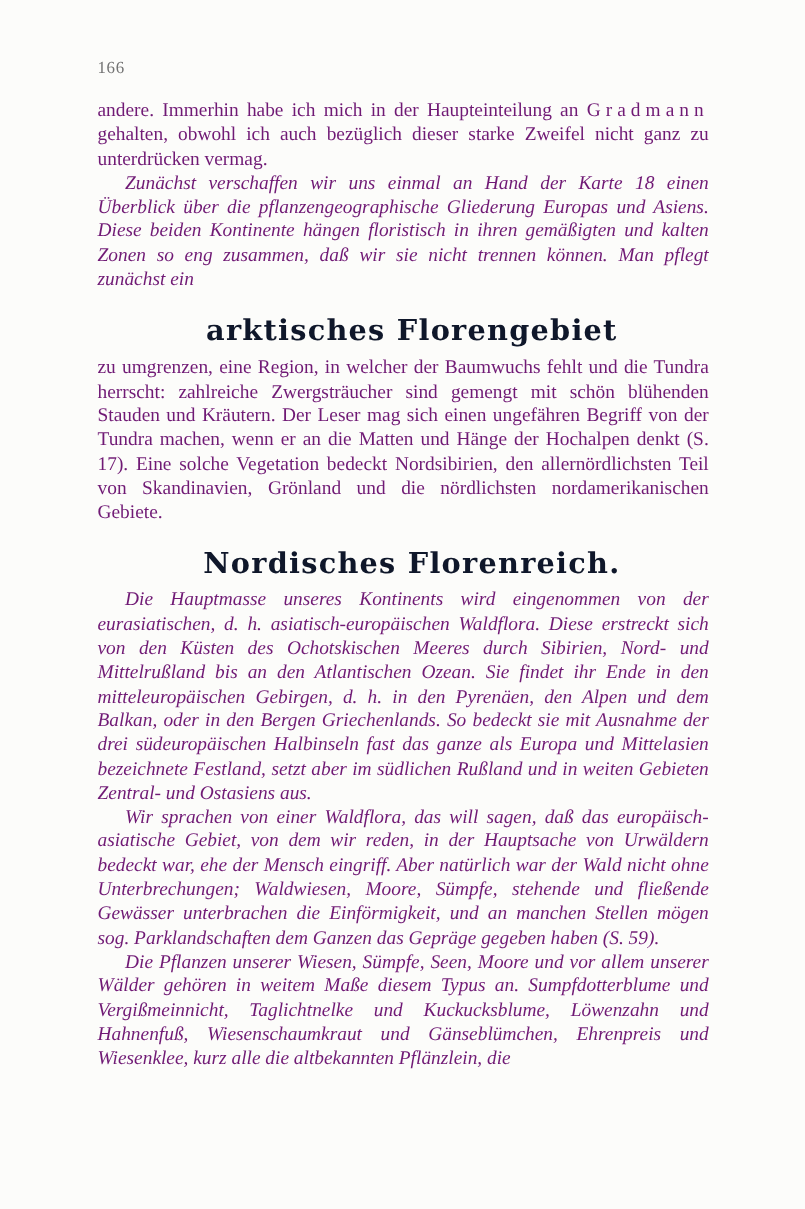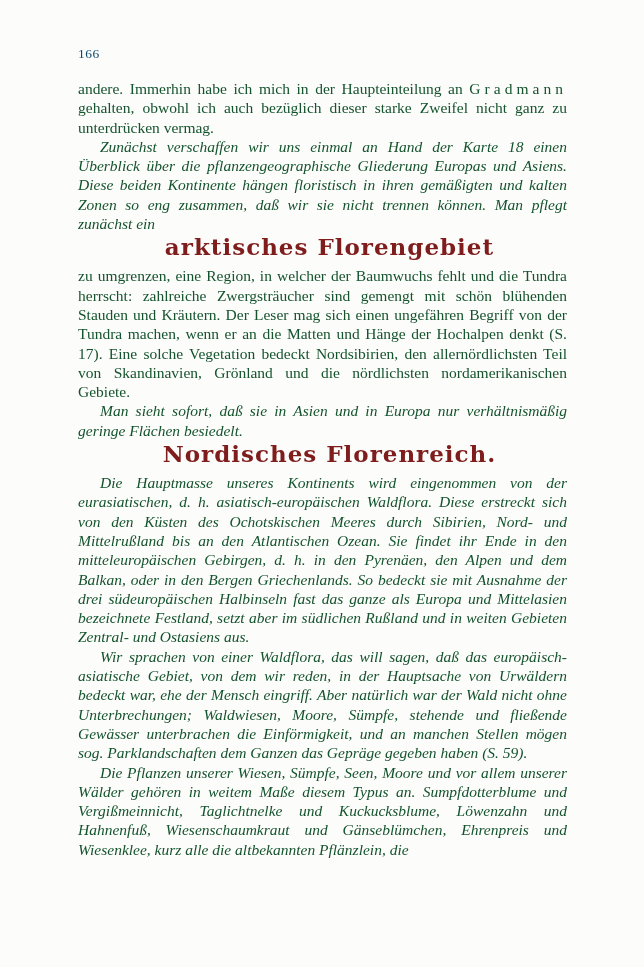--- a/index.html
+++ b/index.html
@@ -20,21 +20,21 @@
     position: absolute;
     left: 78px;
     top: 46px;
     width: 489px;
   }
   .running-head {
     position: relative;
     height: 20px;
     font-size: 13.5px;
     letter-spacing: 0.5px;
-    color: #0c4a6e;
+    color: #737373;
     margin-bottom: 13px;
   }
   .page-number {
     position: absolute;
     left: 0;
     top: 0;
   }
   .running-title {
     position: absolute;
     left: 50%;
@@ -43,58 +43,57 @@
     top: 0;
     white-space: nowrap;
   }
   .para {
     margin: 0;
     font-size: 15.5px;
     line-height: 19.3px;
     text-align: justify;
     hyphens: auto;
     -webkit-hyphens: auto;
-    color: #14532d;
+    color: #701a75;
   }
   .para.indent {
     text-indent: 22px;
     font-style: italic;
   }
   .para span { display: inline; }
   .spaced {
     letter-spacing: 0.26em;
   }
   .bold {
     font-weight: bold;
   }
   .section-heading {
     text-align: center;
     font-family: "DejaVu Serif", "Liberation Serif", serif;
     font-weight: bold;
     font-size: 23px;
     line-height: 26px;
     letter-spacing: 1px;
-    color: #7f1d1d;
-    margin: 1px 0 6px 0;
+    color: #0f172a;
+    margin: 19px 0 6px 0;
     padding-left: 14px;
   }
 </style>
 </head>
 <body>
 
 <div class="page">
   <div class="column">
     <div class="running-head">
       <span class="page-number">166</span>
     </div>
     <div>
         <p class="para"><span>andere.  Immerhin habe ich mich in der Haupteinteilung an </span><span class="spaced">Gradmann</span><span> gehalten, obwohl ich auch bezüglich dieser starke Zweifel nicht ganz zu unterdrücken vermag.</span></p>
         <p class="para indent"><span>Zunächst verschaffen wir uns einmal an Hand der Karte 18 einen Überblick über die pflanzengeographische Gliederung Europas und Asiens.  Diese beiden Kontinente hängen floristisch in ihren gemäßigten und kalten Zonen so eng zusammen, daß wir sie nicht trennen können.  Man pflegt zunächst ein</span></p>
         <div class="section-heading">arktisches Florengebiet</div>
         <p class="para"><span>zu umgrenzen, eine Region, in welcher der Baumwuchs fehlt und die Tundra herrscht: zahlreiche Zwergsträucher sind gemengt mit schön blühenden Stauden und Kräutern.  Der Leser mag sich einen ungefähren Begriff von der Tundra machen, wenn er an die Matten und Hänge der Hochalpen denkt (S. 17).  Eine solche Vegetation bedeckt Nordsibirien, den allernördlichsten Teil von Skandinavien, Grönland und die nördlichsten nordamerikanischen Gebiete.</span></p>
-        <p class="para indent"><span>Man sieht sofort, daß sie in Asien und in Europa nur verhältnismäßig geringe Flächen besiedelt.</span></p>
         <div class="section-heading">Nordisches Florenreich.</div>
         <p class="para indent"><span>Die Hauptmasse unseres Kontinents wird eingenommen von der eurasiatischen, d. h. asiatisch-europäischen Waldflora.  Diese erstreckt sich von den Küsten des Ochotskischen Meeres durch Sibirien, Nord- und Mittelrußland bis an den Atlantischen Ozean.  Sie findet ihr Ende in den mitteleuropäischen Gebirgen, d. h. in den Pyrenäen, den Alpen und dem Balkan, oder in den Bergen Griechenlands.  So bedeckt sie mit Ausnahme der drei südeuropäischen Halbinseln fast das ganze als Europa und Mittelasien bezeichnete Festland, setzt aber im südlichen Rußland und in weiten Gebieten Zentral- und Ostasiens aus.</span></p>
         <p class="para indent"><span>Wir sprachen von einer Waldflora, das will sagen, daß das europäisch-asiatische Gebiet, von dem wir reden, in der Hauptsache von Urwäldern bedeckt war, ehe der Mensch eingriff.  Aber natürlich war der Wald nicht ohne Unterbrechungen; Waldwiesen, Moore, Sümpfe, stehende und fließende Gewässer unterbrachen die Einförmigkeit, und an manchen Stellen mögen sog. Parklandschaften dem Ganzen das Gepräge gegeben haben (S. 59).</span></p>
         <p class="para indent"><span>Die Pflanzen unserer Wiesen, Sümpfe, Seen, Moore und vor allem unserer Wälder gehören in weitem Maße diesem Typus an.  Sumpfdotterblume und Vergißmeinnicht, Taglichtnelke und Kuckucksblume, Löwenzahn und Hahnenfuß, Wiesenschaumkraut und Gänseblümchen, Ehrenpreis und Wiesenklee, kurz alle die altbekannten Pflänzlein, die</span></p>
       </div>
   </div>
 </div>
 
 </body></html>

